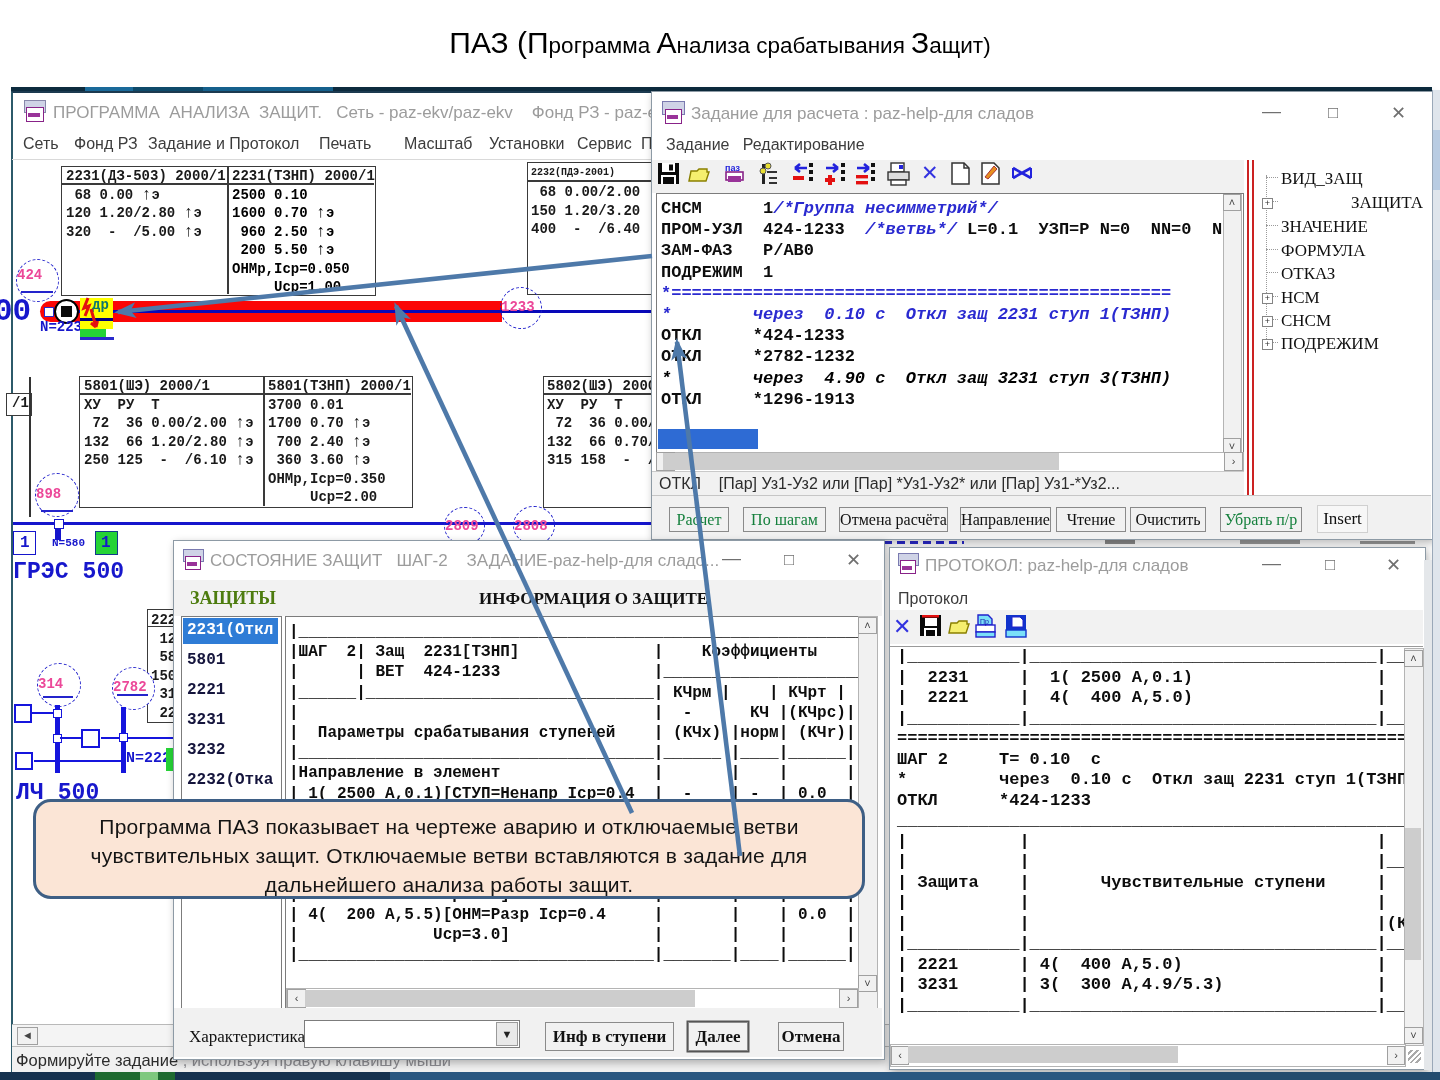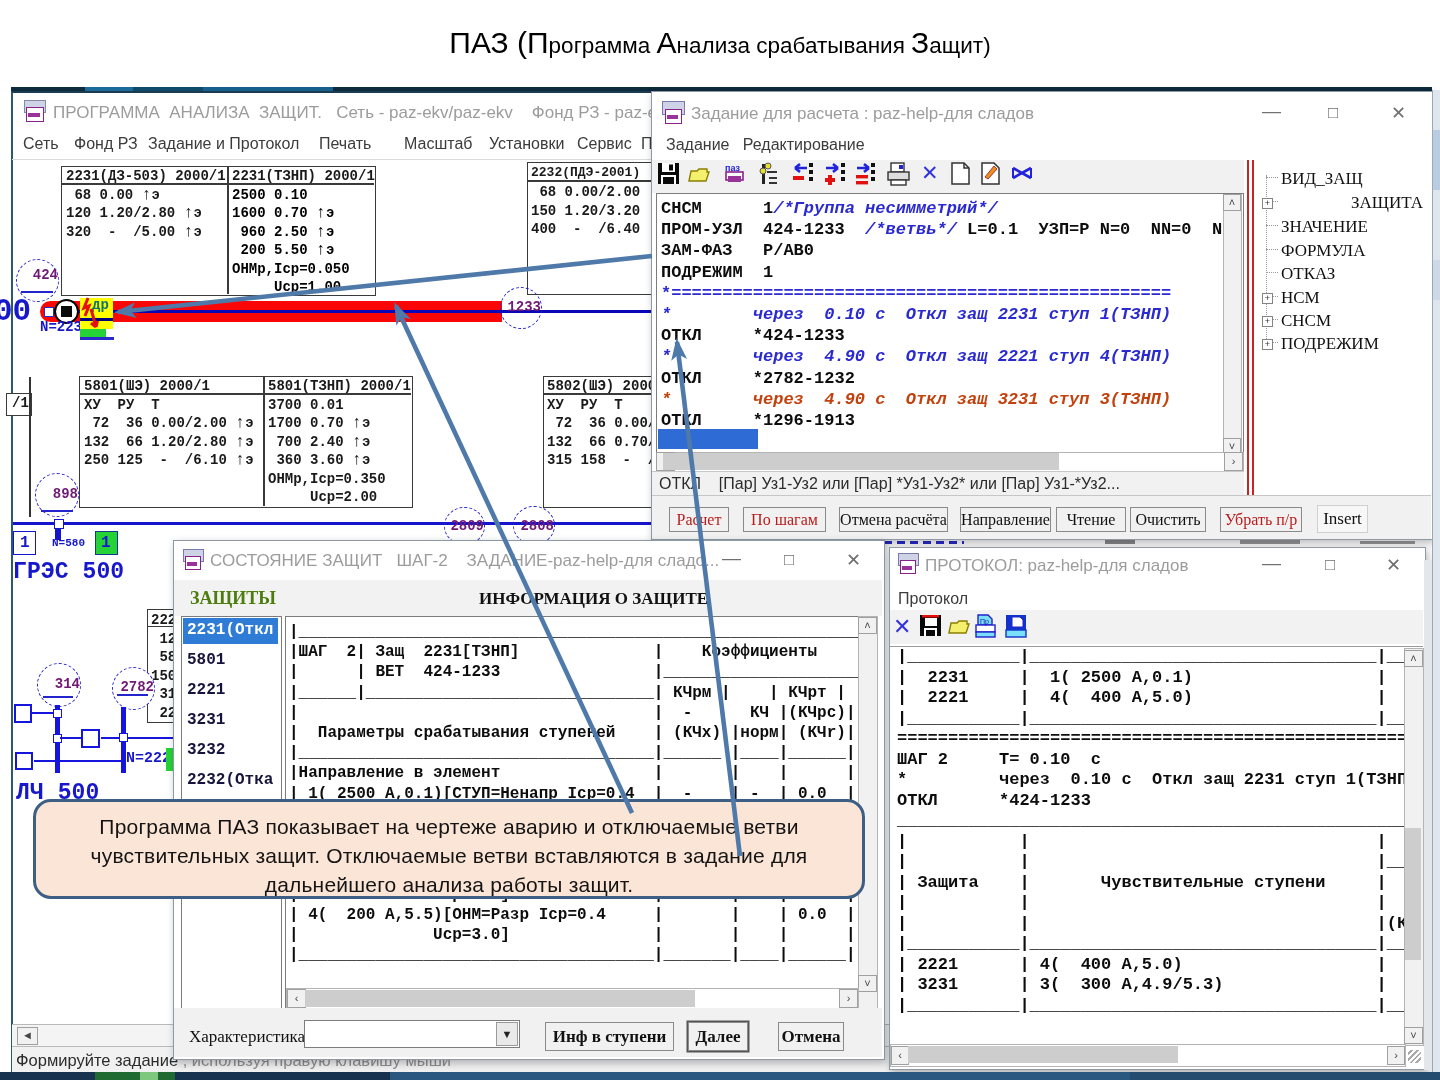--- a/index.html
+++ b/index.html
@@ -1,31 +1,31 @@
 <!DOCTYPE html>
 <html><head><meta charset="utf-8">
 <style>
 html,body{margin:0;padding:0}
 body{width:1440px;height:1080px;position:relative;overflow:hidden;background:#fff;
  font-family:"Liberation Sans",sans-serif}
 .ab{position:absolute}
 .ser{font-family:"Liberation Serif",serif}
 pre{margin:0;position:absolute;font-family:"Liberation Mono",monospace;font-weight:bold;white-space:pre}
 .tbl{position:absolute;border:1.5px solid #3a3a3a;background:#fff}
-.nc{position:absolute;border:1.4px dashed #2323cc;border-radius:50%;background:#fff;color:#701a75;
- text-align:right;font-family:"Liberation Mono",monospace;font-weight:bold}
+.nc{position:absolute;border:1.4px dashed #2323cc;border-radius:50%;background:#fff;color:#ec4899;
+ text-align:left;font-family:"Liberation Mono",monospace;font-weight:bold}
 .btxt{color:#1717cc;font-family:"Liberation Mono",monospace;font-weight:bold;position:absolute}
 .win{position:absolute;background:#fff;border:1px solid #8d9aa5;box-shadow:2px 3px 8px rgba(0,0,0,.28)}
 .wtitle{position:absolute;color:#9c9c9c;font-size:17px;white-space:nowrap}
 .wmenu{position:absolute;color:#3c3c3c;font-size:16px;white-space:nowrap}
 .wctl{position:absolute;color:#707070;font-size:19px;font-weight:400}
 .btn{position:absolute;background:#f1f1f1;border:1px solid #8a8a8a;font-family:"Liberation Serif",serif;
  font-size:16px;color:#111;text-align:center}
 .btn.bold{font-weight:bold;font-size:17px}
-.btn.dis{color:#b91c1c}
+.btn.dis{color:#15803d}
 .sbtrack{position:absolute;background:#f1f1f1;border:1px solid #b4b4b4}
 .sbarrow{position:absolute;background:#f1f1f1;border:1px solid #a0a0a0;color:#444;text-align:center;
  font-size:11px;line-height:15px}
 .thumb{position:absolute;background:#cdcdcd}
 .tree{position:absolute;font-family:"Liberation Serif",serif;font-size:17px;color:#111;white-space:nowrap}
 .pbox{position:absolute;width:9px;height:9px;border:1px solid #848484;background:#fff;font-size:9px;
  line-height:8px;text-align:center;color:#333;font-family:"Liberation Sans",sans-serif}
 </style></head>
 <body>
 
@@ -67,21 +67,21 @@
 <pre style="left:232px;top:167px;font-size:14px;line-height:18.5px;color:#1a1a1a">2231(ТЗНП) 2000/1</pre>
 <pre style="left:232px;top:185.5px;font-size:14px;line-height:18.5px;color:#000000">2500 0.10
 1600 0.70 <span style="font-size:16.5px;line-height:1px">↑</span>э
  960 2.50 <span style="font-size:16.5px;line-height:1px">↑</span>э
  200 5.50 <span style="font-size:16.5px;line-height:1px">↑</span>э
 ОНМр,Iср=0.050
      Uср=1.00</pre>
 
 <div class="tbl" style="left:527px;top:162px;width:130px;height:131px"></div>
 <div class="ab" style="left:527px;top:180px;width:130px;height:1.5px;background:#3a3a3a"></div>
-<pre style="left:531px;top:164px;font-size:13px;line-height:18.5px;color:#1a1a1a">2232(ПДЭ-2001)</pre>
+<pre style="left:531px;top:164px;font-size:10px;line-height:18.5px;color:#1a1a1a">2232(ПДЭ-2001)</pre>
 <pre style="left:531px;top:183px;font-size:14px;line-height:18.5px;color:#1a1a1a"> 68 0.00/2.00 
 150 1.20/3.20 
 400  -  /6.40 </pre>
 
 <div class="tbl" style="left:79px;top:376px;width:332px;height:130px"></div>
 <div class="ab" style="left:79px;top:393px;width:332px;height:1.5px;background:#3a3a3a"></div>
 <div class="ab" style="left:263px;top:376px;width:1.5px;height:130px;background:#3a3a3a"></div>
 <pre style="left:84px;top:377px;font-size:14px;line-height:18.5px;color:#1a1a1a">5801(ШЭ) 2000/1</pre>
 <pre style="left:84px;top:395.5px;font-size:14px;line-height:18.5px;color:#1a1a1a">ХУ  РУ  Т
  72  36 0.00/2.00 <span style="font-size:16.5px;line-height:1px">↑</span>э
@@ -283,23 +283,22 @@
 </svg>
 
 <div class="ab" style="left:656px;top:193px;width:586px;height:262px;border:1.5px solid #7c7c7c;background:#fff"></div>
 <pre style="left:661px;top:198px;font-size:17px;line-height:21.2px;color:#0d0d0d">СНСМ      1<i style="color:#2a2ad0">/*Группа несимметрий*/</i>
 ПРОМ-УЗЛ  424-1233  <i style="color:#2a2ad0">/*ветвь*/</i> L=0.1  УЗП=Р N=0  NN=0  NК
 ЗАМ-ФАЗ   Р/АВ0
 ПОДРЕЖИМ  1
 <span style="color:#2a2ad0">*=================================================</span>
 <i style="color:#2a2ad0">*        через  0.10 с  Откл защ 2231 ступ 1(ТЗНП)</i>
 ОТКЛ     *424-1233
-<i style="color:#2a2ad0">*        через  4.90 с  Откл защ 2221 ступ 4(ТЗНП)</i>
 ОТКЛ     *2782-1232
-<i style="color:#c2410c">*        через  4.90 с  Откл защ 3231 ступ 3(ТЗНП)</i>
+<i style="color:#000000">*        через  4.90 с  Откл защ 3231 ступ 3(ТЗНП)</i>
 ОТКЛ     *1296-1913</pre>
 <div class="ab" style="left:658px;top:429px;width:100px;height:20px;background:#2e6bd4"></div>
 
 <div class="sbtrack" style="left:1223px;top:194px;width:17px;height:260px"></div>
 <div class="sbarrow" style="left:1223px;top:194px;width:16px;height:15px">˄</div>
 <div class="sbarrow" style="left:1223px;top:438px;width:16px;height:15px">˅</div>
 
 <div class="sbtrack" style="left:656px;top:452px;width:586px;height:19px;background:#fff"></div>
 <div class="sbarrow" style="left:656px;top:452px;width:17px;height:17px;line-height:17px">‹</div>
 <div class="thumb" style="left:663px;top:453px;width:396px;height:17px"></div>

